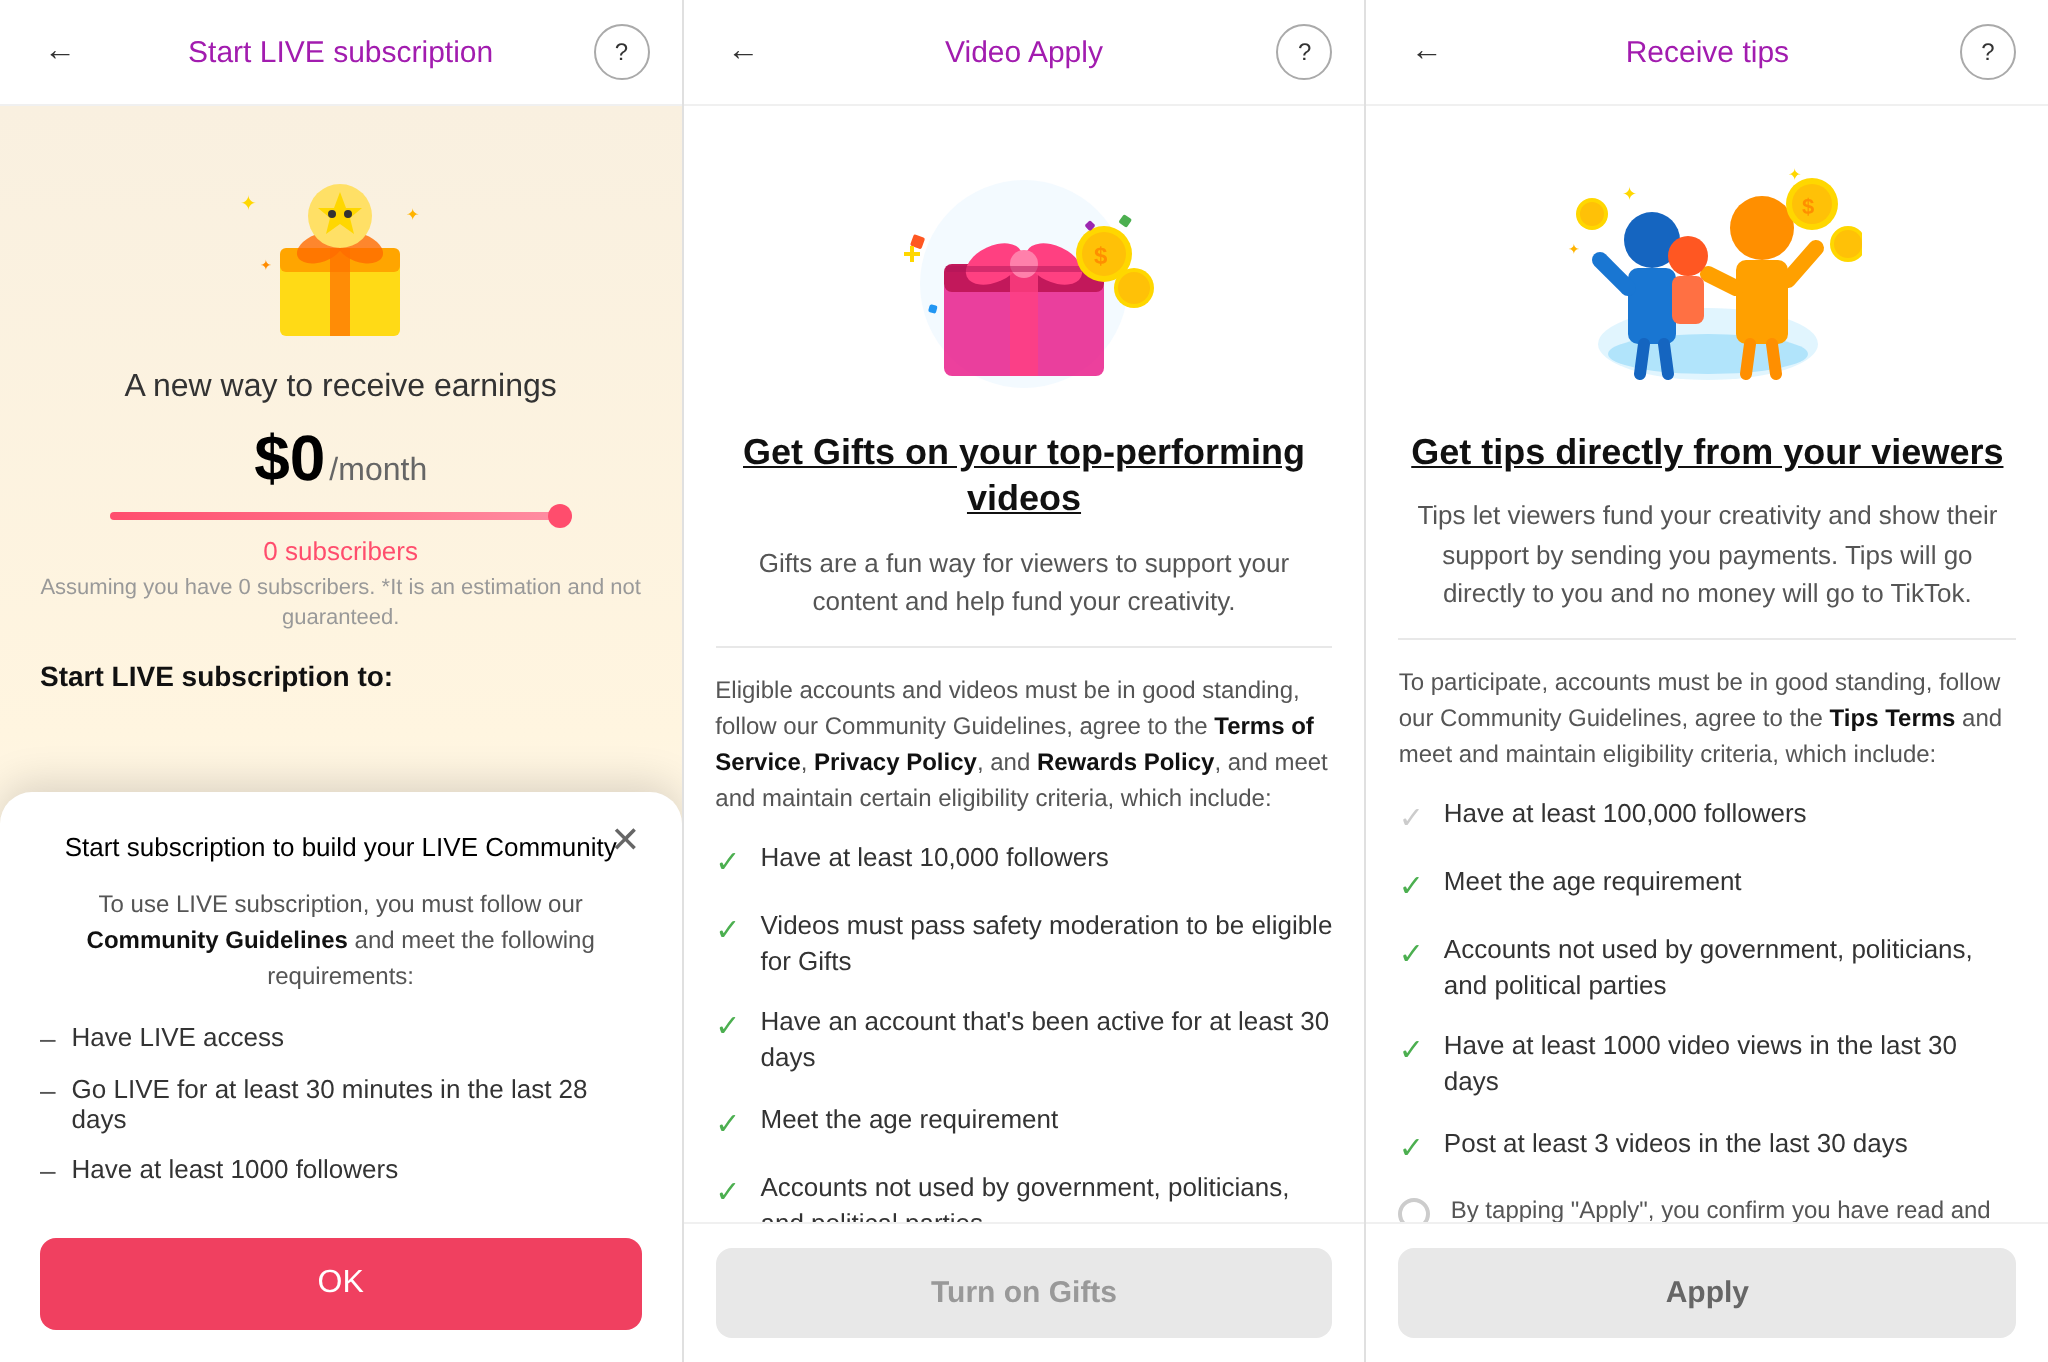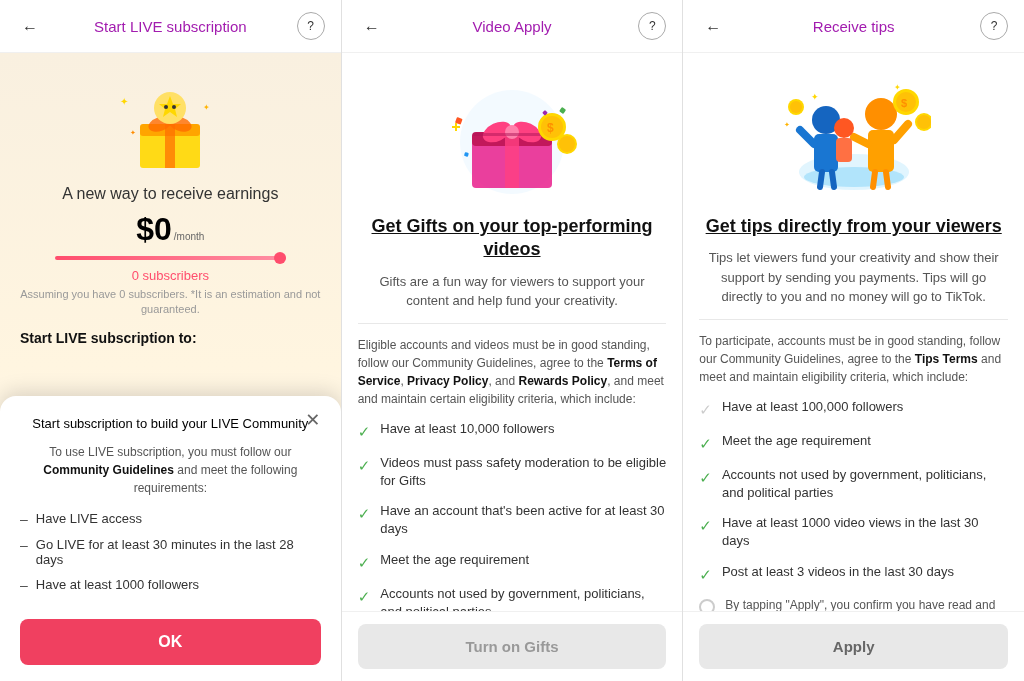--- a/index.html
+++ b/index.html
@@ -186,21 +186,21 @@
     }
 
     .ok-button {
       width: 100%;
       background: #f04060;
       color: #fff;
       border: none;
       border-radius: 8px;
       padding: 14px;
       font-size: 16px;
-      font-weight: 700;
+      font-weight: 400;
       cursor: pointer;
       margin-top: 16px;
     }
 
     
     .panel2-content {
       flex: 1;
       display: flex;
       flex-direction: column;
       overflow-y: auto;
@@ -349,21 +349,21 @@
 
         <text x="5" y="25" font-size="10" fill="#FFD700">✦</text>
         <text x="88" y="30" font-size="8" fill="#FFB300">✦</text>
         <text x="15" y="55" font-size="7" fill="#FF8C00">✦</text>
       </svg>
     </div>
 
     <div class="earnings-title">A new way to receive earnings</div>
     <div style="display:flex; align-items:baseline; gap:2px;">
       <span style="font-size:32px; font-weight:700;">$0</span>
-      <span style="font-size:10px; color:#666;">/month</span>
+      <span style="font-size:16px; color:#666;">/month</span>
     </div>
 
     <div class="slider-bar" style="width:75%; margin:8px auto;"></div>
     <div class="subscribers-count">0 subscribers</div>
     <div class="estimation-note">Assuming you have 0 subscribers.
 *It is an estimation and not guaranteed.</div>
 
     <div class="start-subscription-label">Start LIVE subscription to:</div>
   </div>
 

